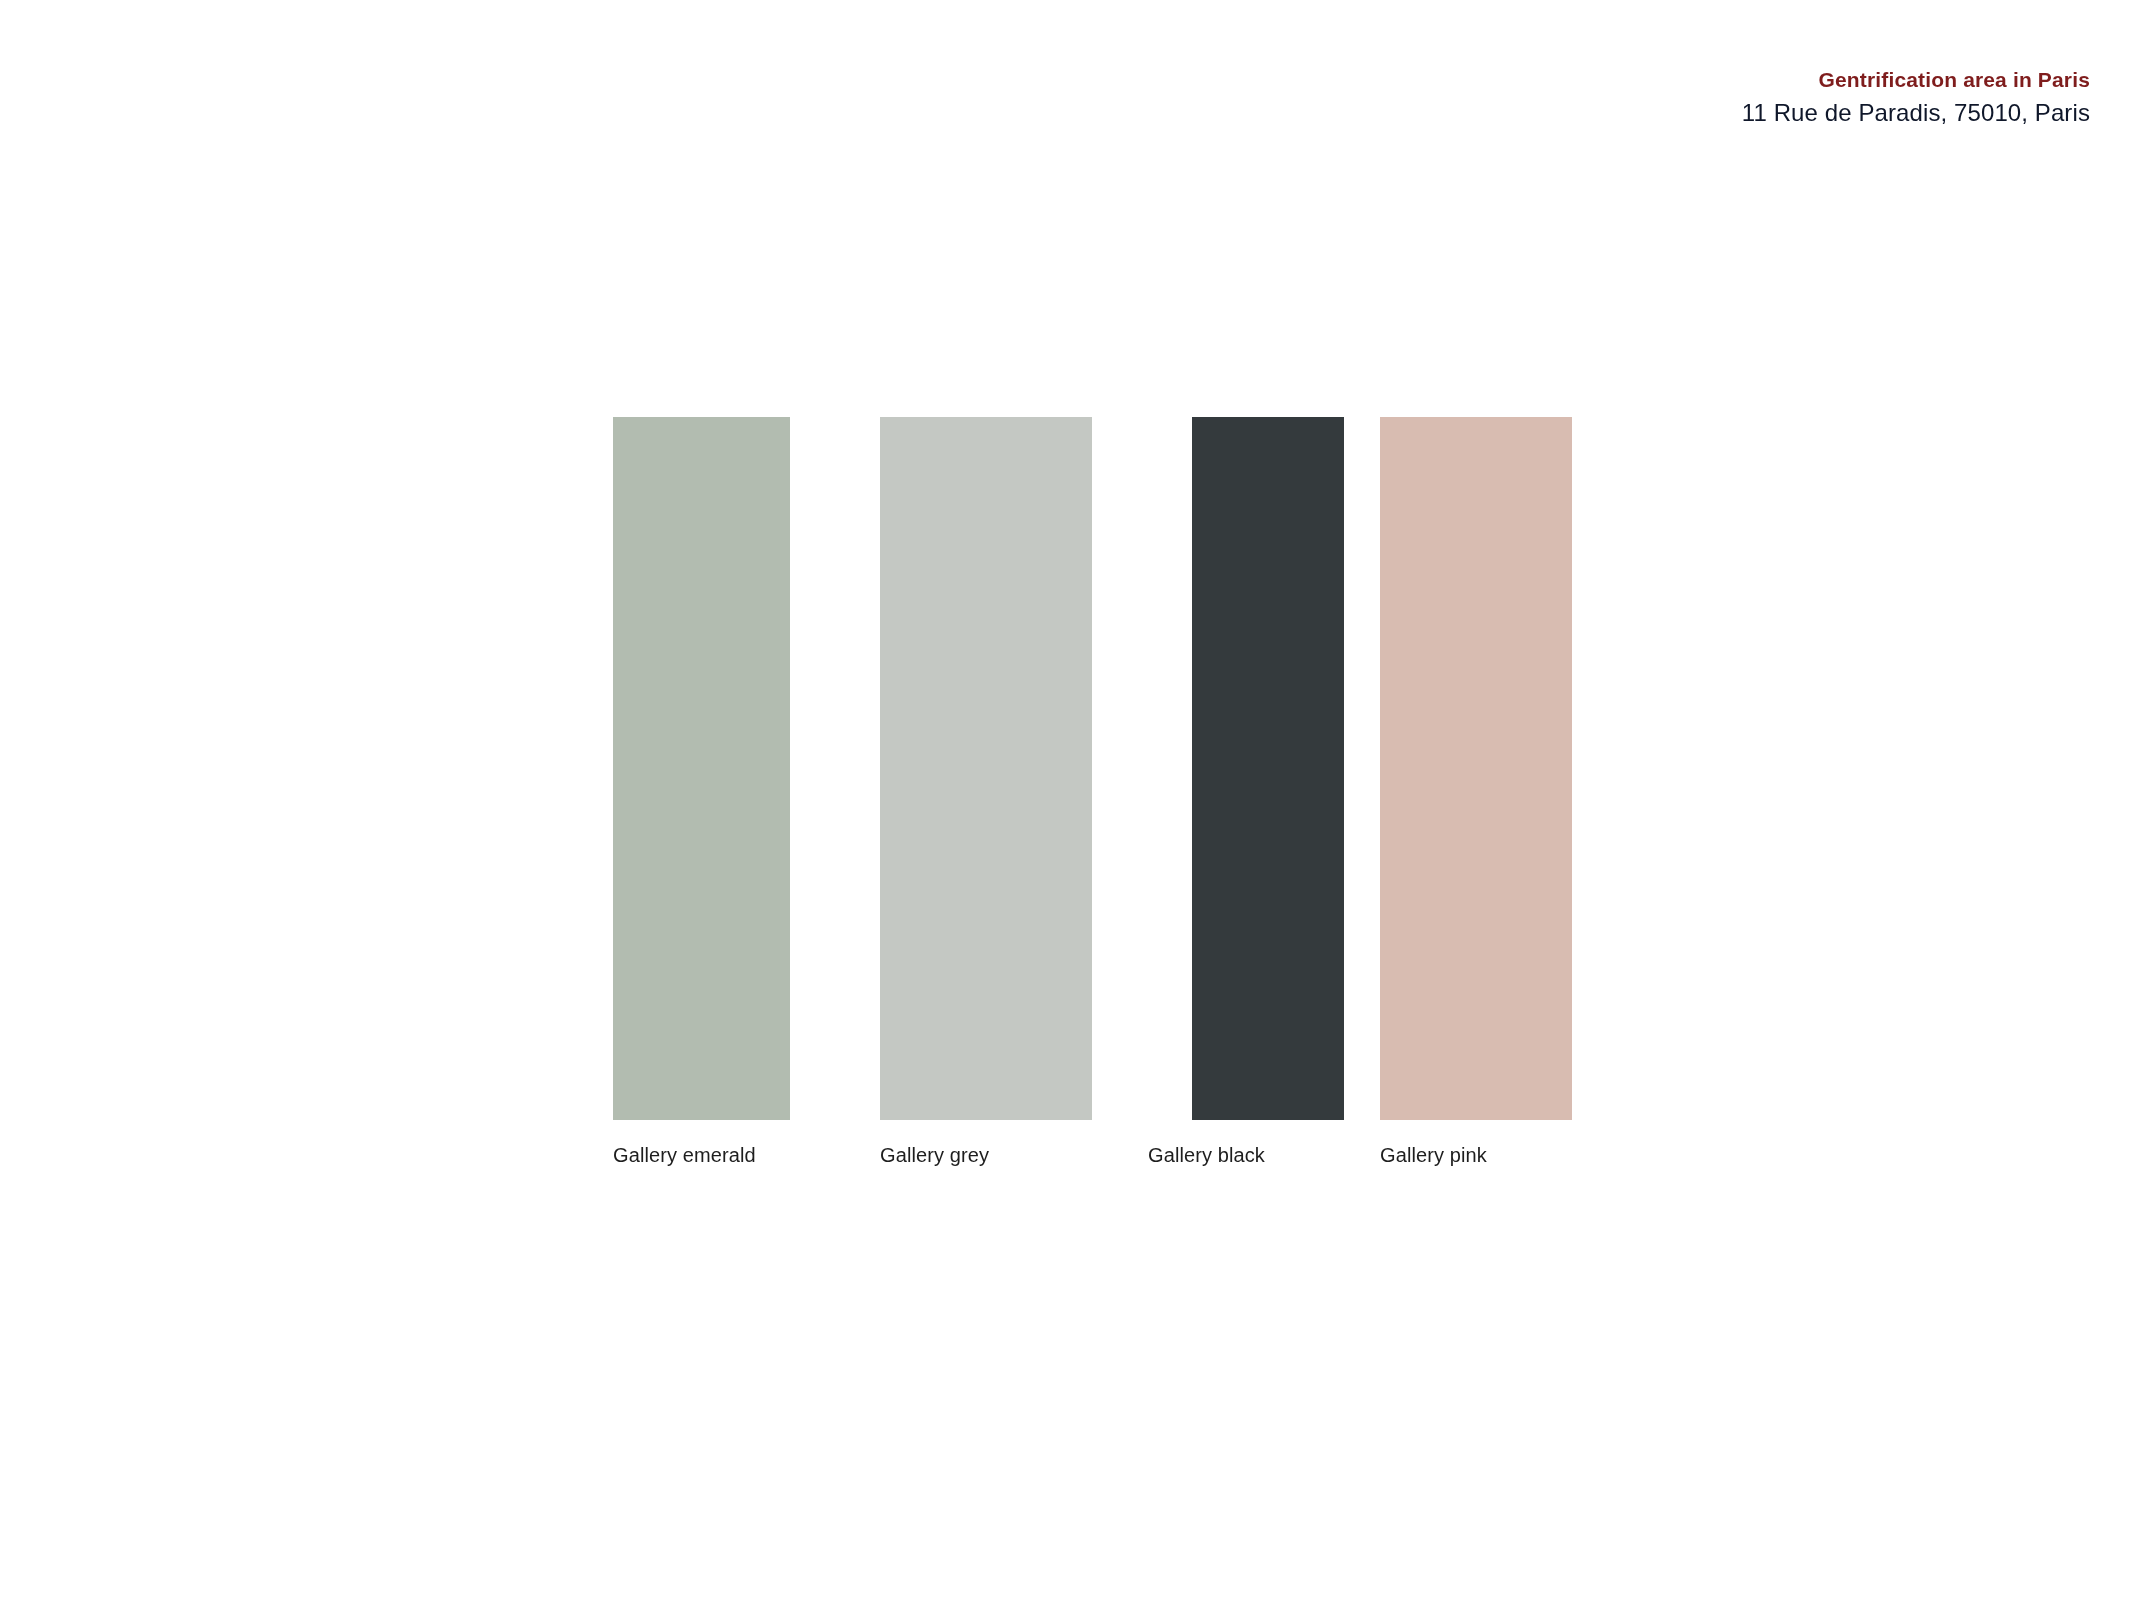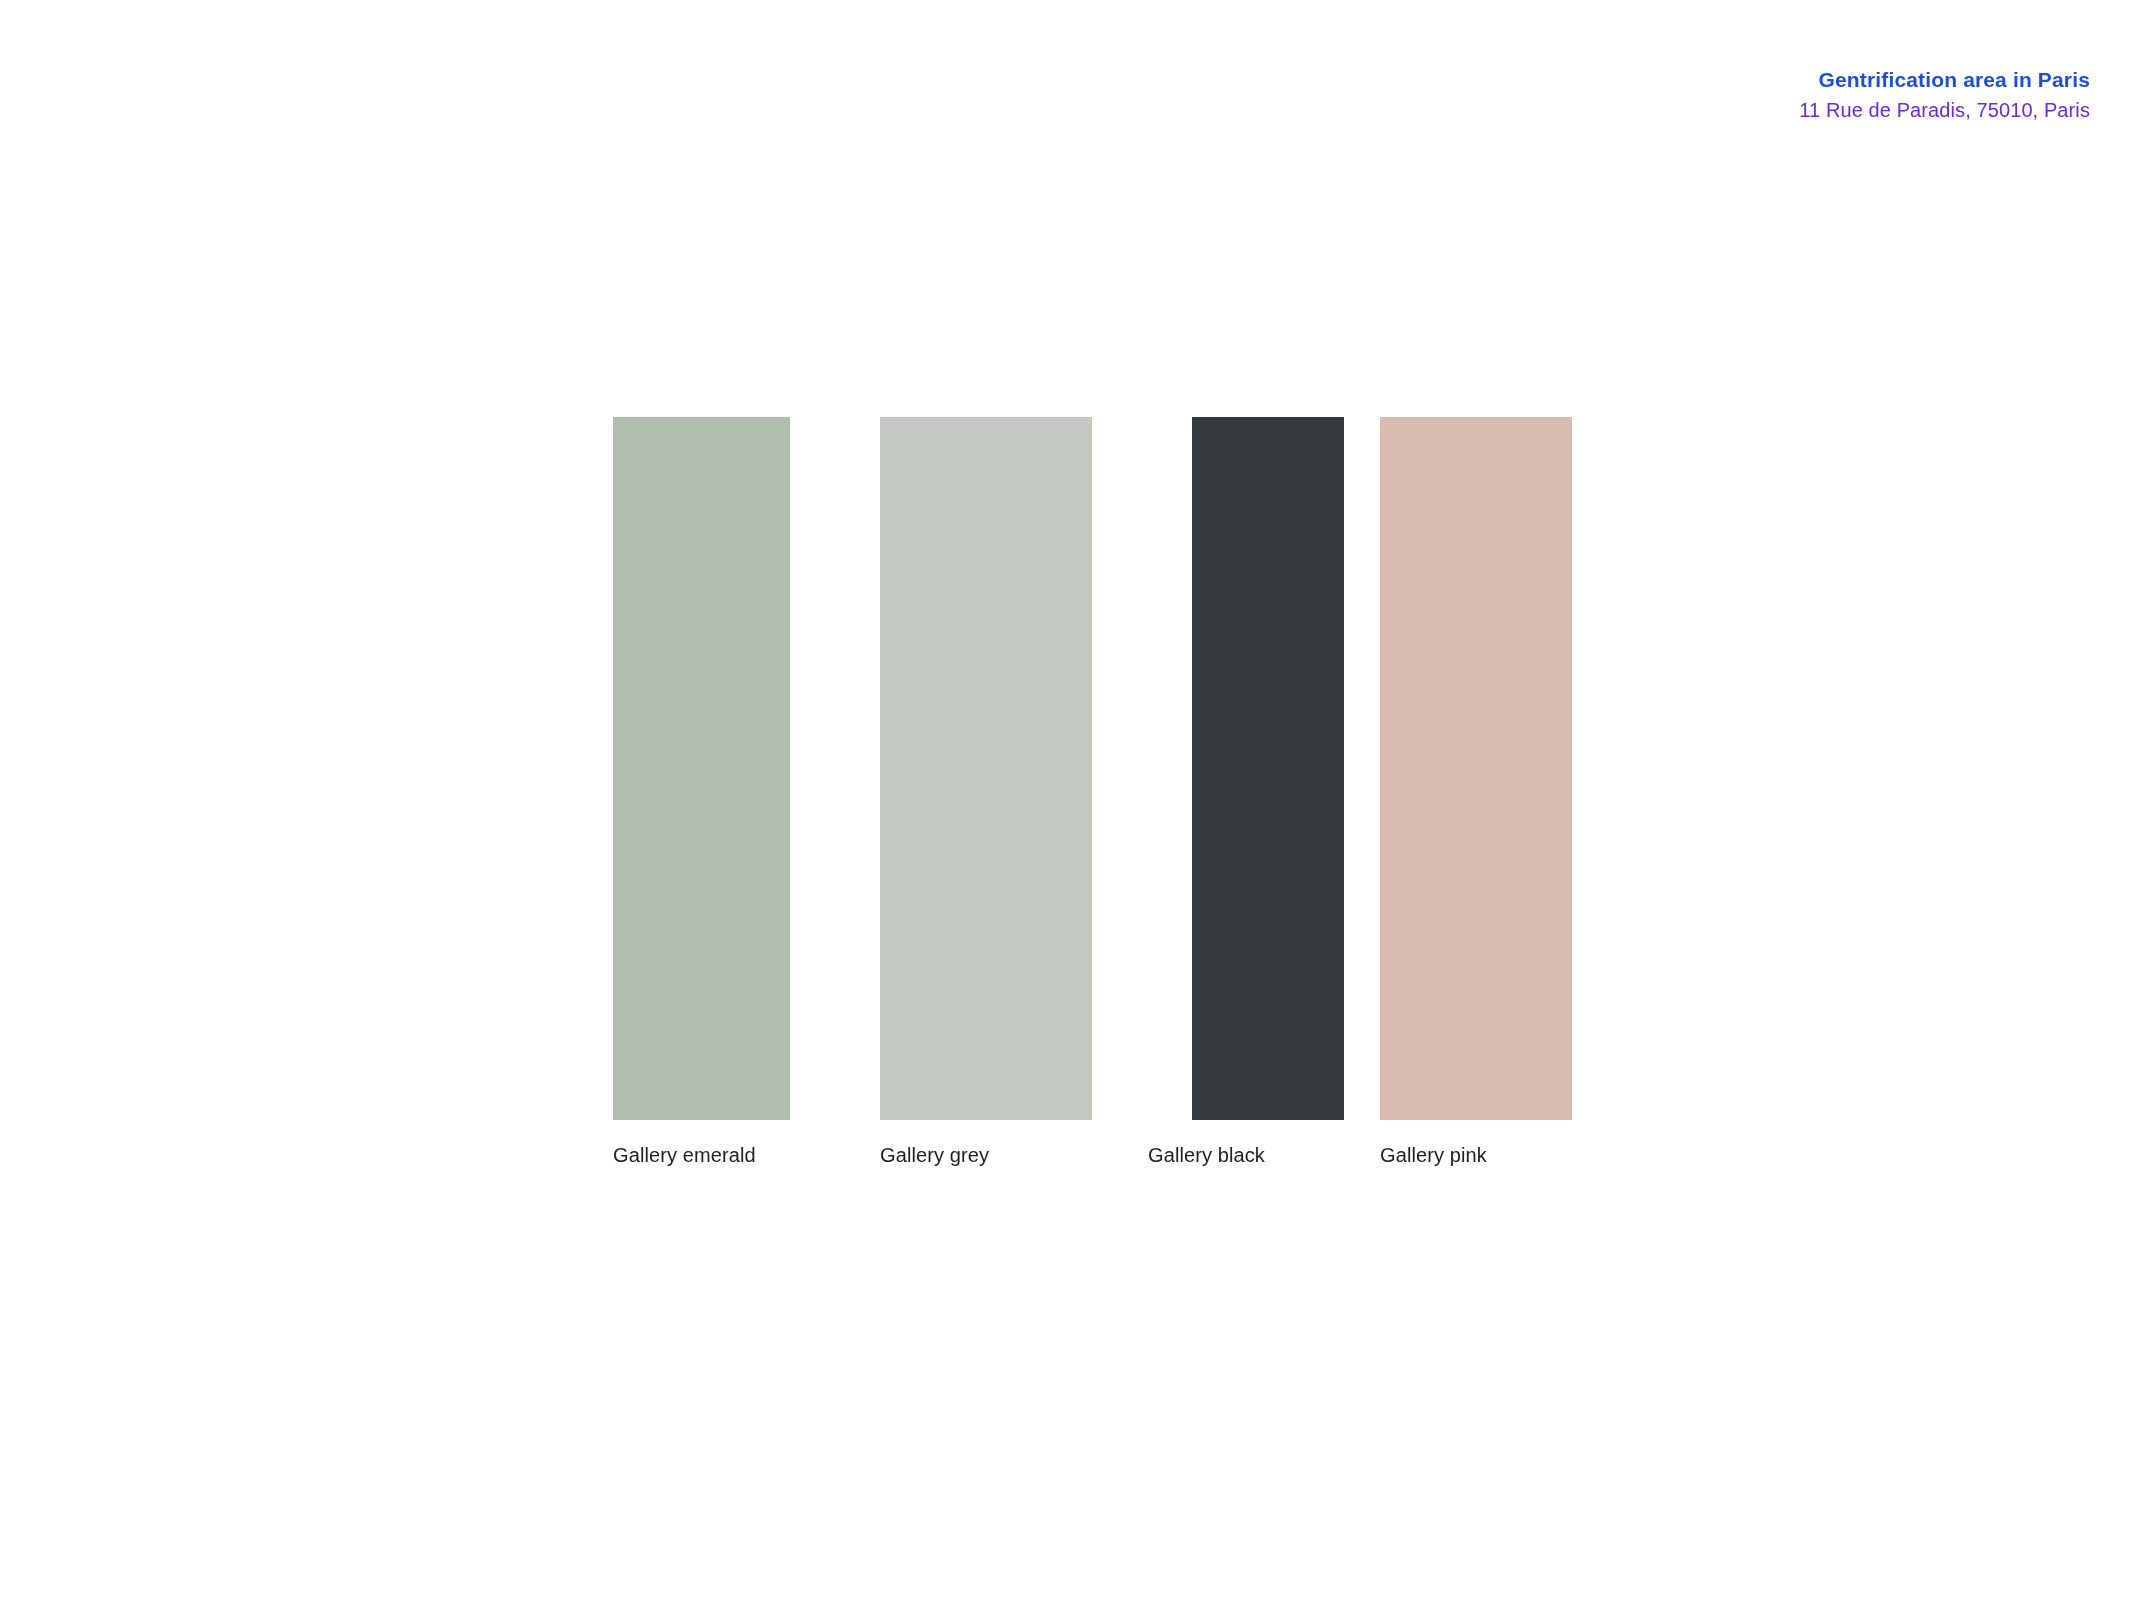--- a/index.html
+++ b/index.html
@@ -20,28 +20,28 @@
   .header {
     position: absolute;
     top: 66px;
     right: 58px;
     text-align: right;
     line-height: 1.32;
   }
   .header-title {
     font-size: 21px;
     font-weight: bold;
-    color: #1d4ed8;
+    color: #7f1d1d;
     letter-spacing: 0.15px;
     white-space: nowrap;
   }
   .header-subtitle {
-    font-size: 20px;
+    font-size: 24px;
     font-weight: normal;
-    color: #6d28d9;
+    color: #0f172a;
     letter-spacing: 0.1px;
     white-space: nowrap;
     margin-top: 3px;
   }
 
   
   .palette {
     position: absolute;
     left: 613px;
     top: 417px;

